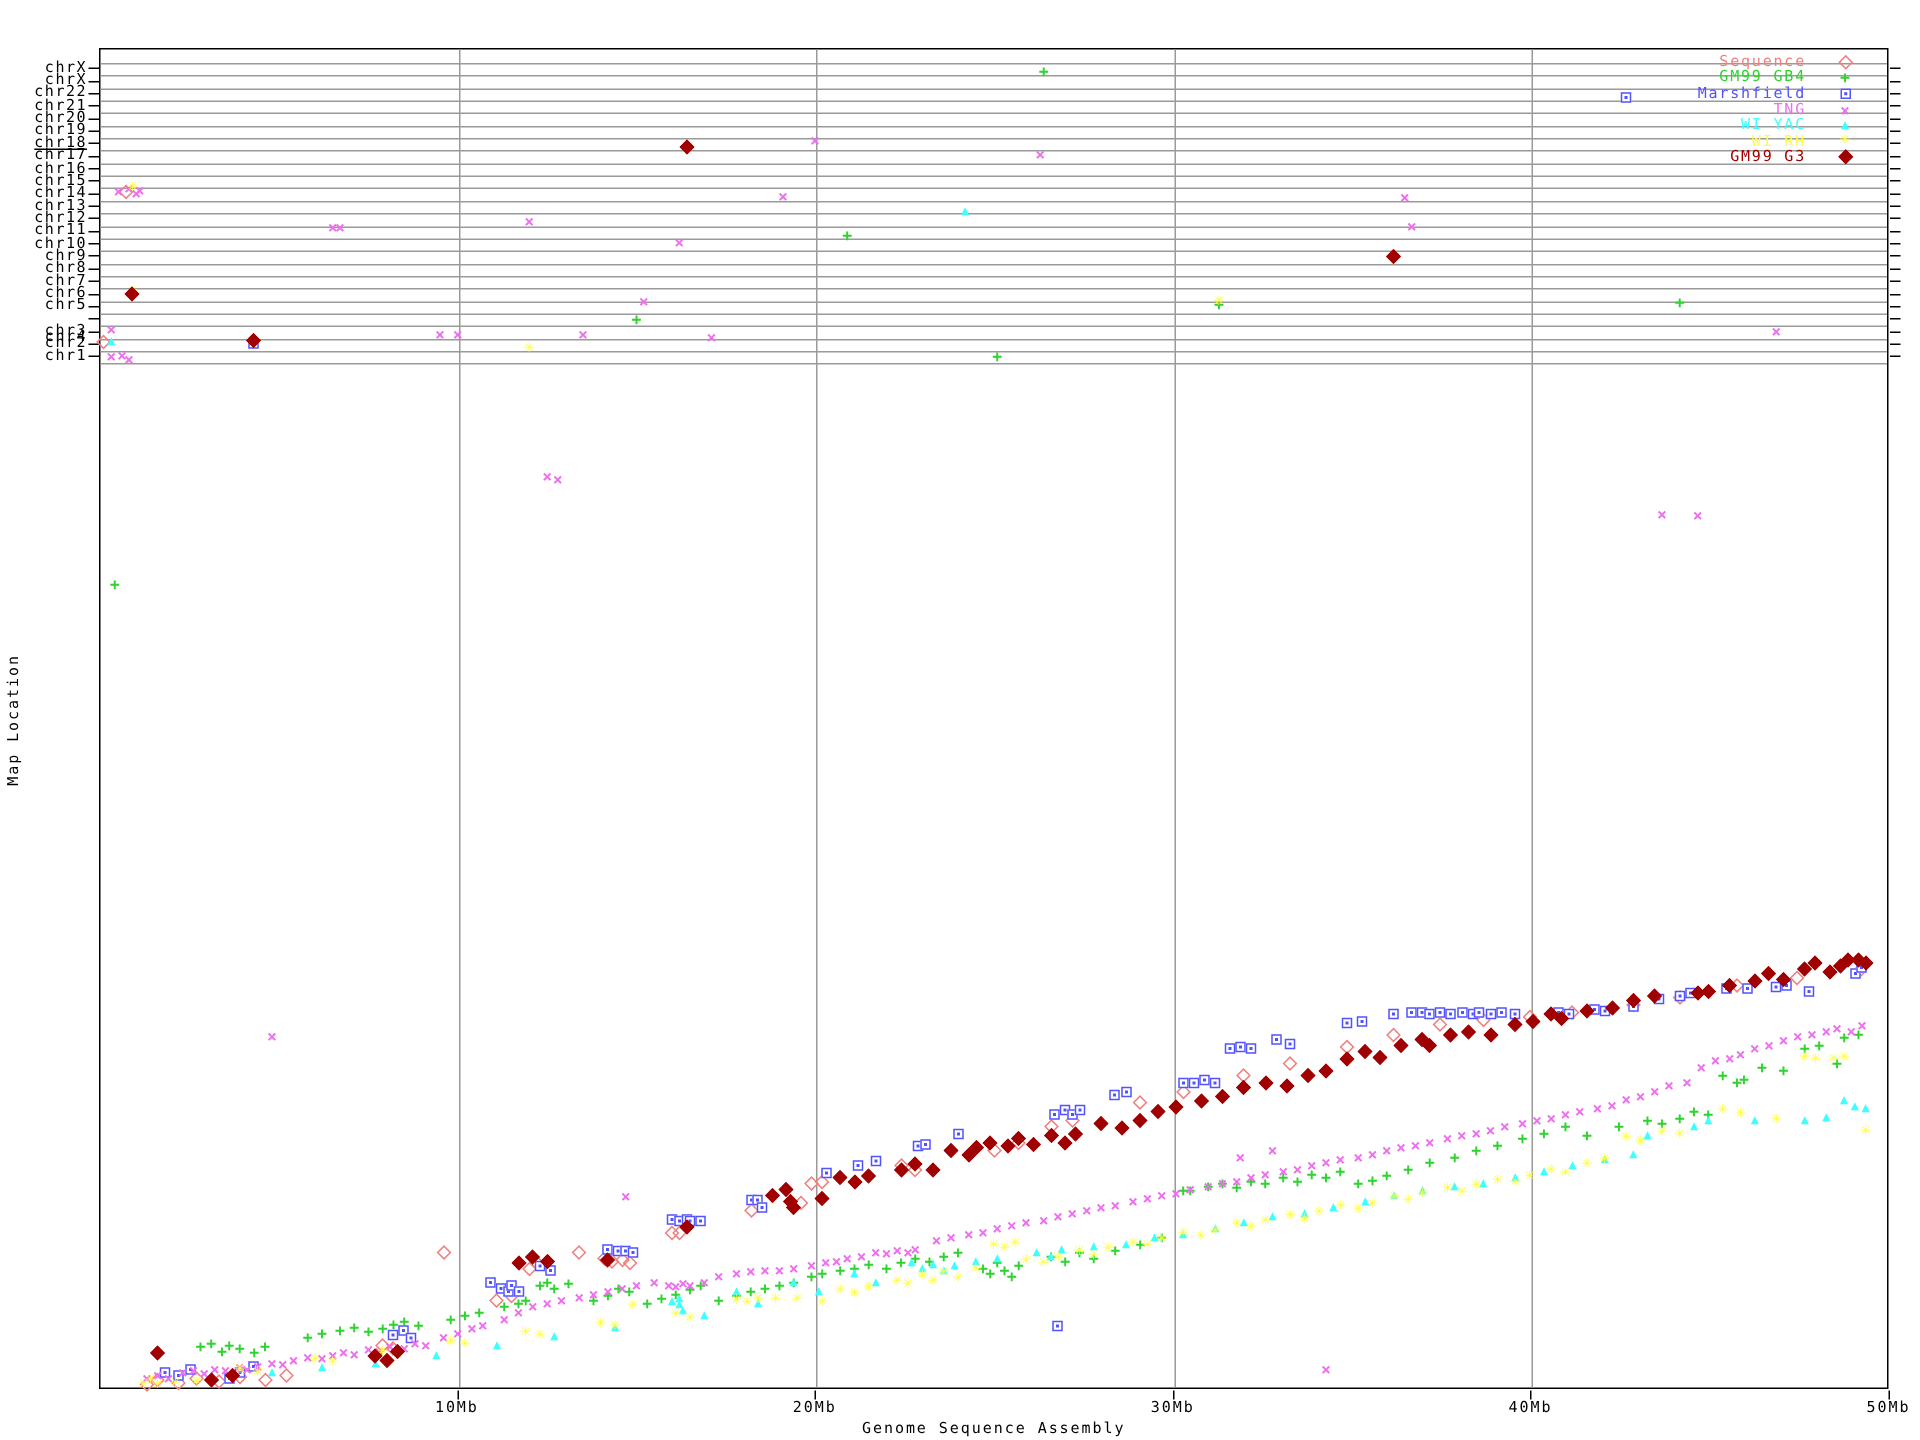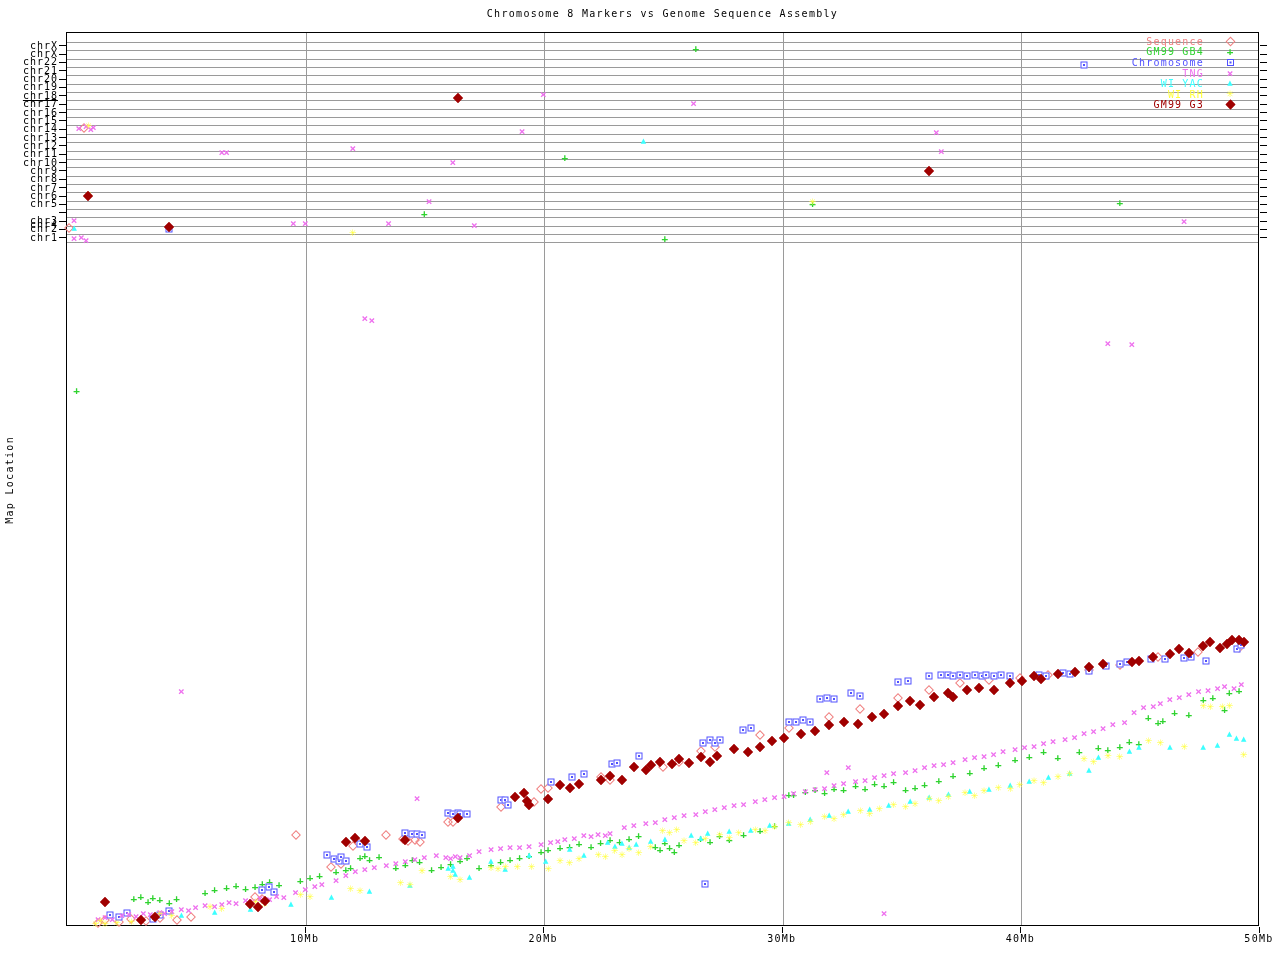--- a/index.html
+++ b/index.html
@@ -39,21 +39,20 @@
   .lrow{display:flex;align-items:center;height:10.6px;}
   .llabel{flex:1;text-align:right;font-size:10px;letter-spacing:1.2px;white-space:nowrap;}
   .lsym{width:52px;display:flex;align-items:center;justify-content:center;position:relative;}
   .ls{position:relative;transform:none;line-height:1;}
   .ls.sym-open-diamond,.ls.sym-filled-diamond{transform:rotate(45deg);}
 </style>
 </head>
 <body>
 
 <div id="app">
-  <div class="title">Chromosome 8 Markers vs Genome Sequence Assembly</div>
   <div class="ylabel-wrap">
     <span class="ylabel">Map Location</span>
   </div>
   <div id="plot">
       <div class="gv" style="left: 238.6px;"></div>
       <div class="gv" style="left: 477.2px;"></div>
       <div class="gv" style="left: 715.8px;"></div>
       <div class="gv" style="left: 954.4px;"></div>
       <div class="hl" style="top: 9px;"></div>
       <div class="hl" style="top: 17.35px;"></div>
@@ -713,21 +712,21 @@
           <span class="ls pt sym-open-diamond" style="position: relative; color: rgb(240, 128, 128); border-color: rgb(240, 128, 128);"></span>
         </span>
       </div>
       <div class="lrow">
         <span class="llabel" style="color: rgb(47, 211, 47);">GM99 GB4</span>
         <span class="lsym">
           <span class="ls pt sym-plus" style="position: relative; color: rgb(47, 211, 47); border-color: rgb(47, 211, 47);">+</span>
         </span>
       </div>
       <div class="lrow">
-        <span class="llabel" style="color: rgb(82, 82, 255);">Chromosome</span>
+        <span class="llabel" style="color: rgb(82, 82, 255);">Marshfield</span>
         <span class="lsym">
           <span class="ls pt sym-boxed-square" style="position: relative; color: rgb(82, 82, 255); border-color: rgb(82, 82, 255);"></span>
         </span>
       </div>
       <div class="lrow">
         <span class="llabel" style="color: rgb(238, 111, 238);">TNG</span>
         <span class="lsym">
           <span class="ls pt sym-cross" style="position: relative; color: rgb(238, 111, 238); border-color: rgb(238, 111, 238);">×</span>
         </span>
       </div>
@@ -743,20 +742,21 @@
           <span class="ls pt sym-asterisk" style="position: relative; color: rgb(255, 255, 60); border-color: rgb(255, 255, 60);">✳</span>
         </span>
       </div>
       <div class="lrow">
         <span class="llabel" style="color: rgb(160, 0, 0);">GM99 G3</span>
         <span class="lsym">
           <span class="ls pt sym-filled-diamond" style="position: relative; color: rgb(160, 0, 0); border-color: rgb(160, 0, 0); background: rgb(160, 0, 0);"></span>
         </span>
       </div>
     </div>
+  <div class="xlabel">Genome Sequence Assembly</div>
 <div class="xtick" style="left: 304.6px;"></div>
     <div class="xlbl" style="left: 274.6px;">10Mb</div>
     <div class="xtick" style="left: 543.2px;"></div>
     <div class="xlbl" style="left: 513.2px;">20Mb</div>
     <div class="xtick" style="left: 781.8px;"></div>
     <div class="xlbl" style="left: 751.8px;">30Mb</div>
     <div class="xtick" style="left: 1020.4px;"></div>
     <div class="xlbl" style="left: 990.4px;">40Mb</div>
     <div class="xtick" style="left: 1259px;"></div>
     <div class="xlbl" style="left: 1229px;">50Mb</div>

